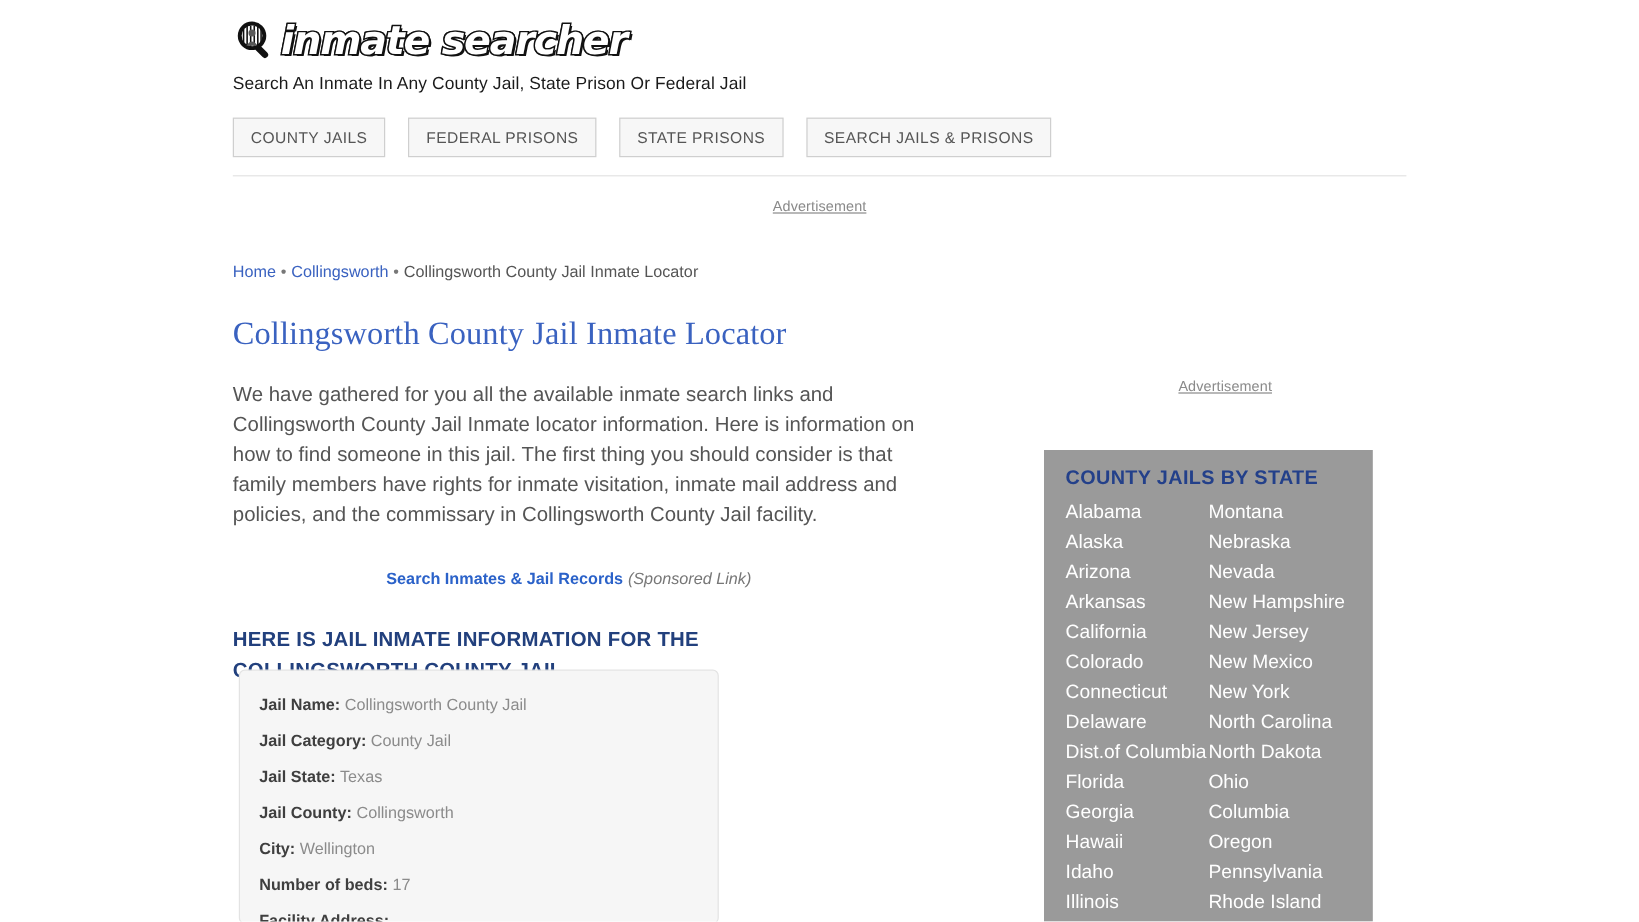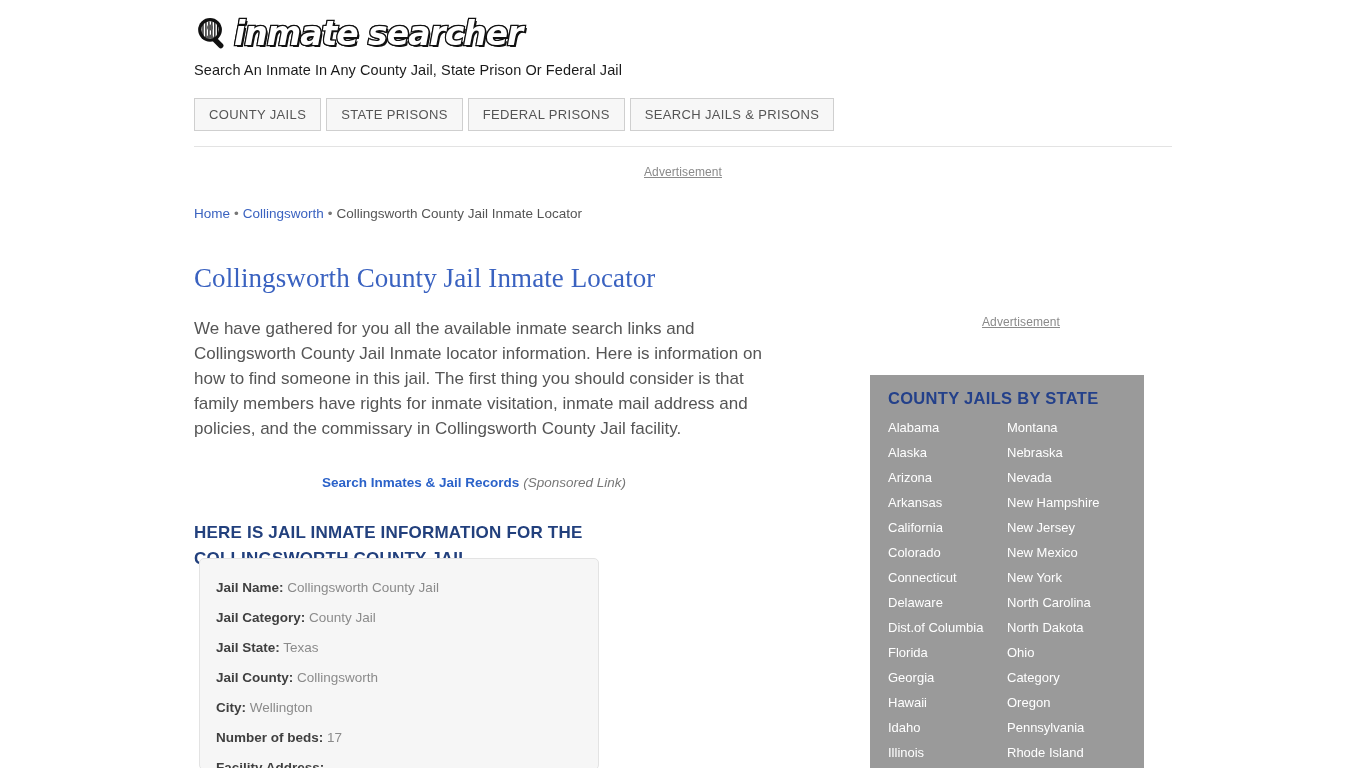--- a/index.html
+++ b/index.html
@@ -63,21 +63,21 @@
     letter-spacing: 0.1px;
     white-space: nowrap;
   }
 
   
   .nav {
     position: absolute;
     left: 194px;
     top: 98px;
     display: flex;
-    gap: 5px;
+    gap: 19px;
   }
   .nav-item {
     border: 1px solid #cfcfcf;
     background: #f7f7f7;
     color: #555555;
     font-size: 13px;
     letter-spacing: 0.35px;
     padding: 8px 14px 9px 14px;
     line-height: 15px;
     white-space: nowrap;
@@ -102,21 +102,21 @@
     letter-spacing: 0.1px;
     text-decoration: underline;
   }
   .ad-top { left: 194px; top: 165px; width: 978px; text-align: center; }
   .ad-side { left: 870px; top: 315px; width: 302px; text-align: center; }
 
   
   .breadcrumb {
     position: absolute;
     left: 194px;
-    top: 206px;
+    top: 219px;
     font-size: 13.5px;
     color: #555555;
     white-space: nowrap;
   }
   .breadcrumb a {
     color: #3a62c0;
     text-decoration: none;
     cursor: pointer;
   }
   .breadcrumb .sep { color: #777777; margin: 0 4px; }
@@ -218,21 +218,21 @@
     text-transform: uppercase;
   }
   .states-cols {
     display: flex;
   }
   .states-col {
     width: 133px;
   }
   .state-link {
     display: block;
-    font-size: 13px;
+    font-size: 16px;
     color: #ffffff;
     line-height: 25px;
     text-decoration: none;
     white-space: nowrap;
     cursor: pointer;
   }
 </style>
 </head>
 <body>
 
@@ -257,22 +257,22 @@
         </g>
         <rect x="36" y="36" width="9" height="22" rx="4.5" transform="rotate(-45 40.5 47)" fill="#111111"></rect>
       </svg>
       <div class="logo-text">inmate searcher</div>
     </div>
     <div class="tagline">Search An Inmate In Any County Jail, State Prison Or Federal Jail</div>
   </div>
 
   <div class="nav">
     <div class="nav-item">COUNTY JAILS</div>
+    <div class="nav-item">FEDERAL PRISONS</div>
     <div class="nav-item">STATE PRISONS</div>
-    <div class="nav-item">FEDERAL PRISONS</div>
     <div class="nav-item">SEARCH JAILS &amp; PRISONS</div>
   </div>
   <div class="nav-rule"></div>
 
   <div class="ad-label ad-top">Advertisement</div>
   <div class="ad-label ad-side">Advertisement</div>
 
   <div class="breadcrumb">
     <a>Home</a><span class="sep">•</span><a>Collingsworth</a><span class="sep">•</span><span>Collingsworth County Jail Inmate Locator</span>
   </div>
@@ -340,21 +340,21 @@
         <a class="state-link">Montana</a>
         <a class="state-link">Nebraska</a>
         <a class="state-link">Nevada</a>
         <a class="state-link">New Hampshire</a>
         <a class="state-link">New Jersey</a>
         <a class="state-link">New Mexico</a>
         <a class="state-link">New York</a>
         <a class="state-link">North Carolina</a>
         <a class="state-link">North Dakota</a>
         <a class="state-link">Ohio</a>
-        <a class="state-link">Category</a>
+        <a class="state-link">Columbia</a>
         <a class="state-link">Oregon</a>
         <a class="state-link">Pennsylvania</a>
         <a class="state-link">Rhode Island</a>
       </div>
     </div>
   </div>
 
 </div>
 
 </body></html>

